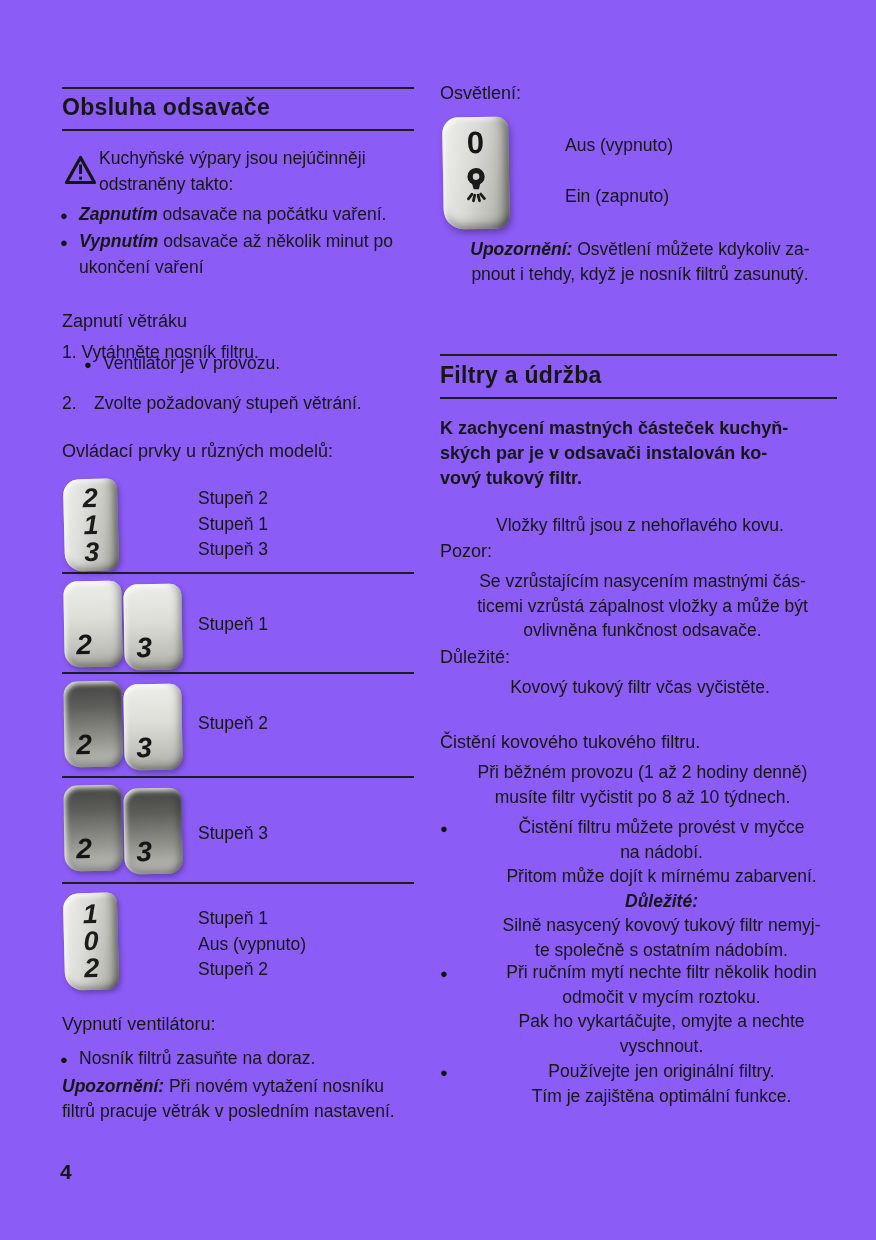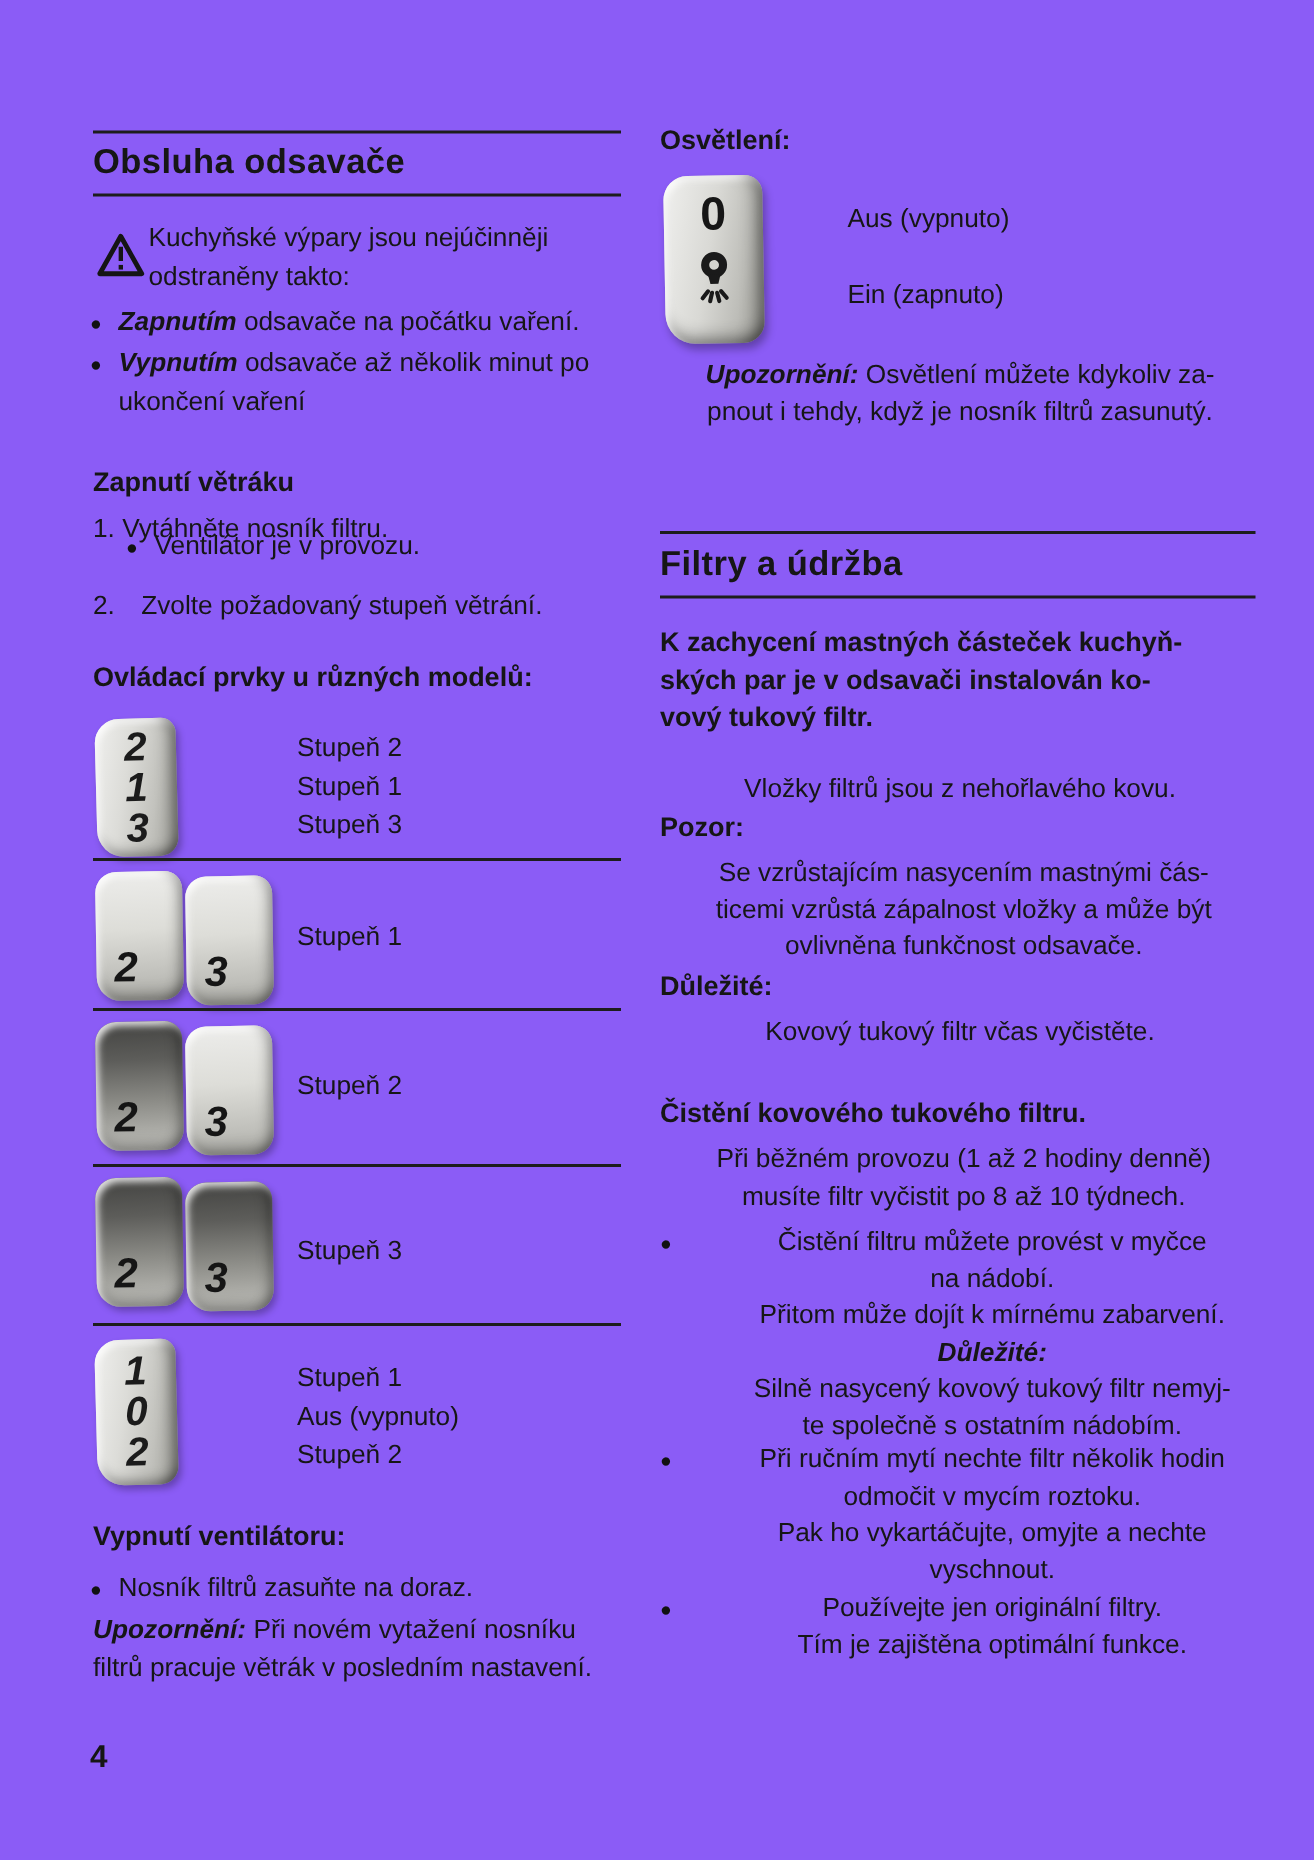--- a/index.html
+++ b/index.html
@@ -6,21 +6,21 @@
   .page{
     position:relative;width:876px;height:1240px;margin:0 auto;
     background:#8b5cf6;color:#161616;
     font-family:"Liberation Sans","DejaVu Sans",sans-serif;
     font-size:17.5px;overflow:hidden;
   }
   .abs{position:absolute;}
   .pre{white-space:pre-line;}
   .hr{position:absolute;height:0;border-top:2px solid #1d1d1d;}
   .h1{position:absolute;font-size:23px;font-weight:bold;letter-spacing:.3px;margin:0;}
-  .h3{position:absolute;font-weight:bold;margin:0;font-size:18px;}
+  .h3{position:absolute;font-weight:normal;margin:0;font-size:18px;}
   .body-l{line-height:26px;}
   .body-r{line-height:24.5px;text-align:center;}
   .bullet{position:absolute;padding-left:19px;}
   .bullet::before{content:"●";position:absolute;left:0;top:2px;font-size:13px;color:#111;}
   .lbls div{line-height:25.5px;}
   .lbl{position:absolute;line-height:25px;}
   b{font-weight:bold;font-style:italic;}
 
   
   .sw-v{

